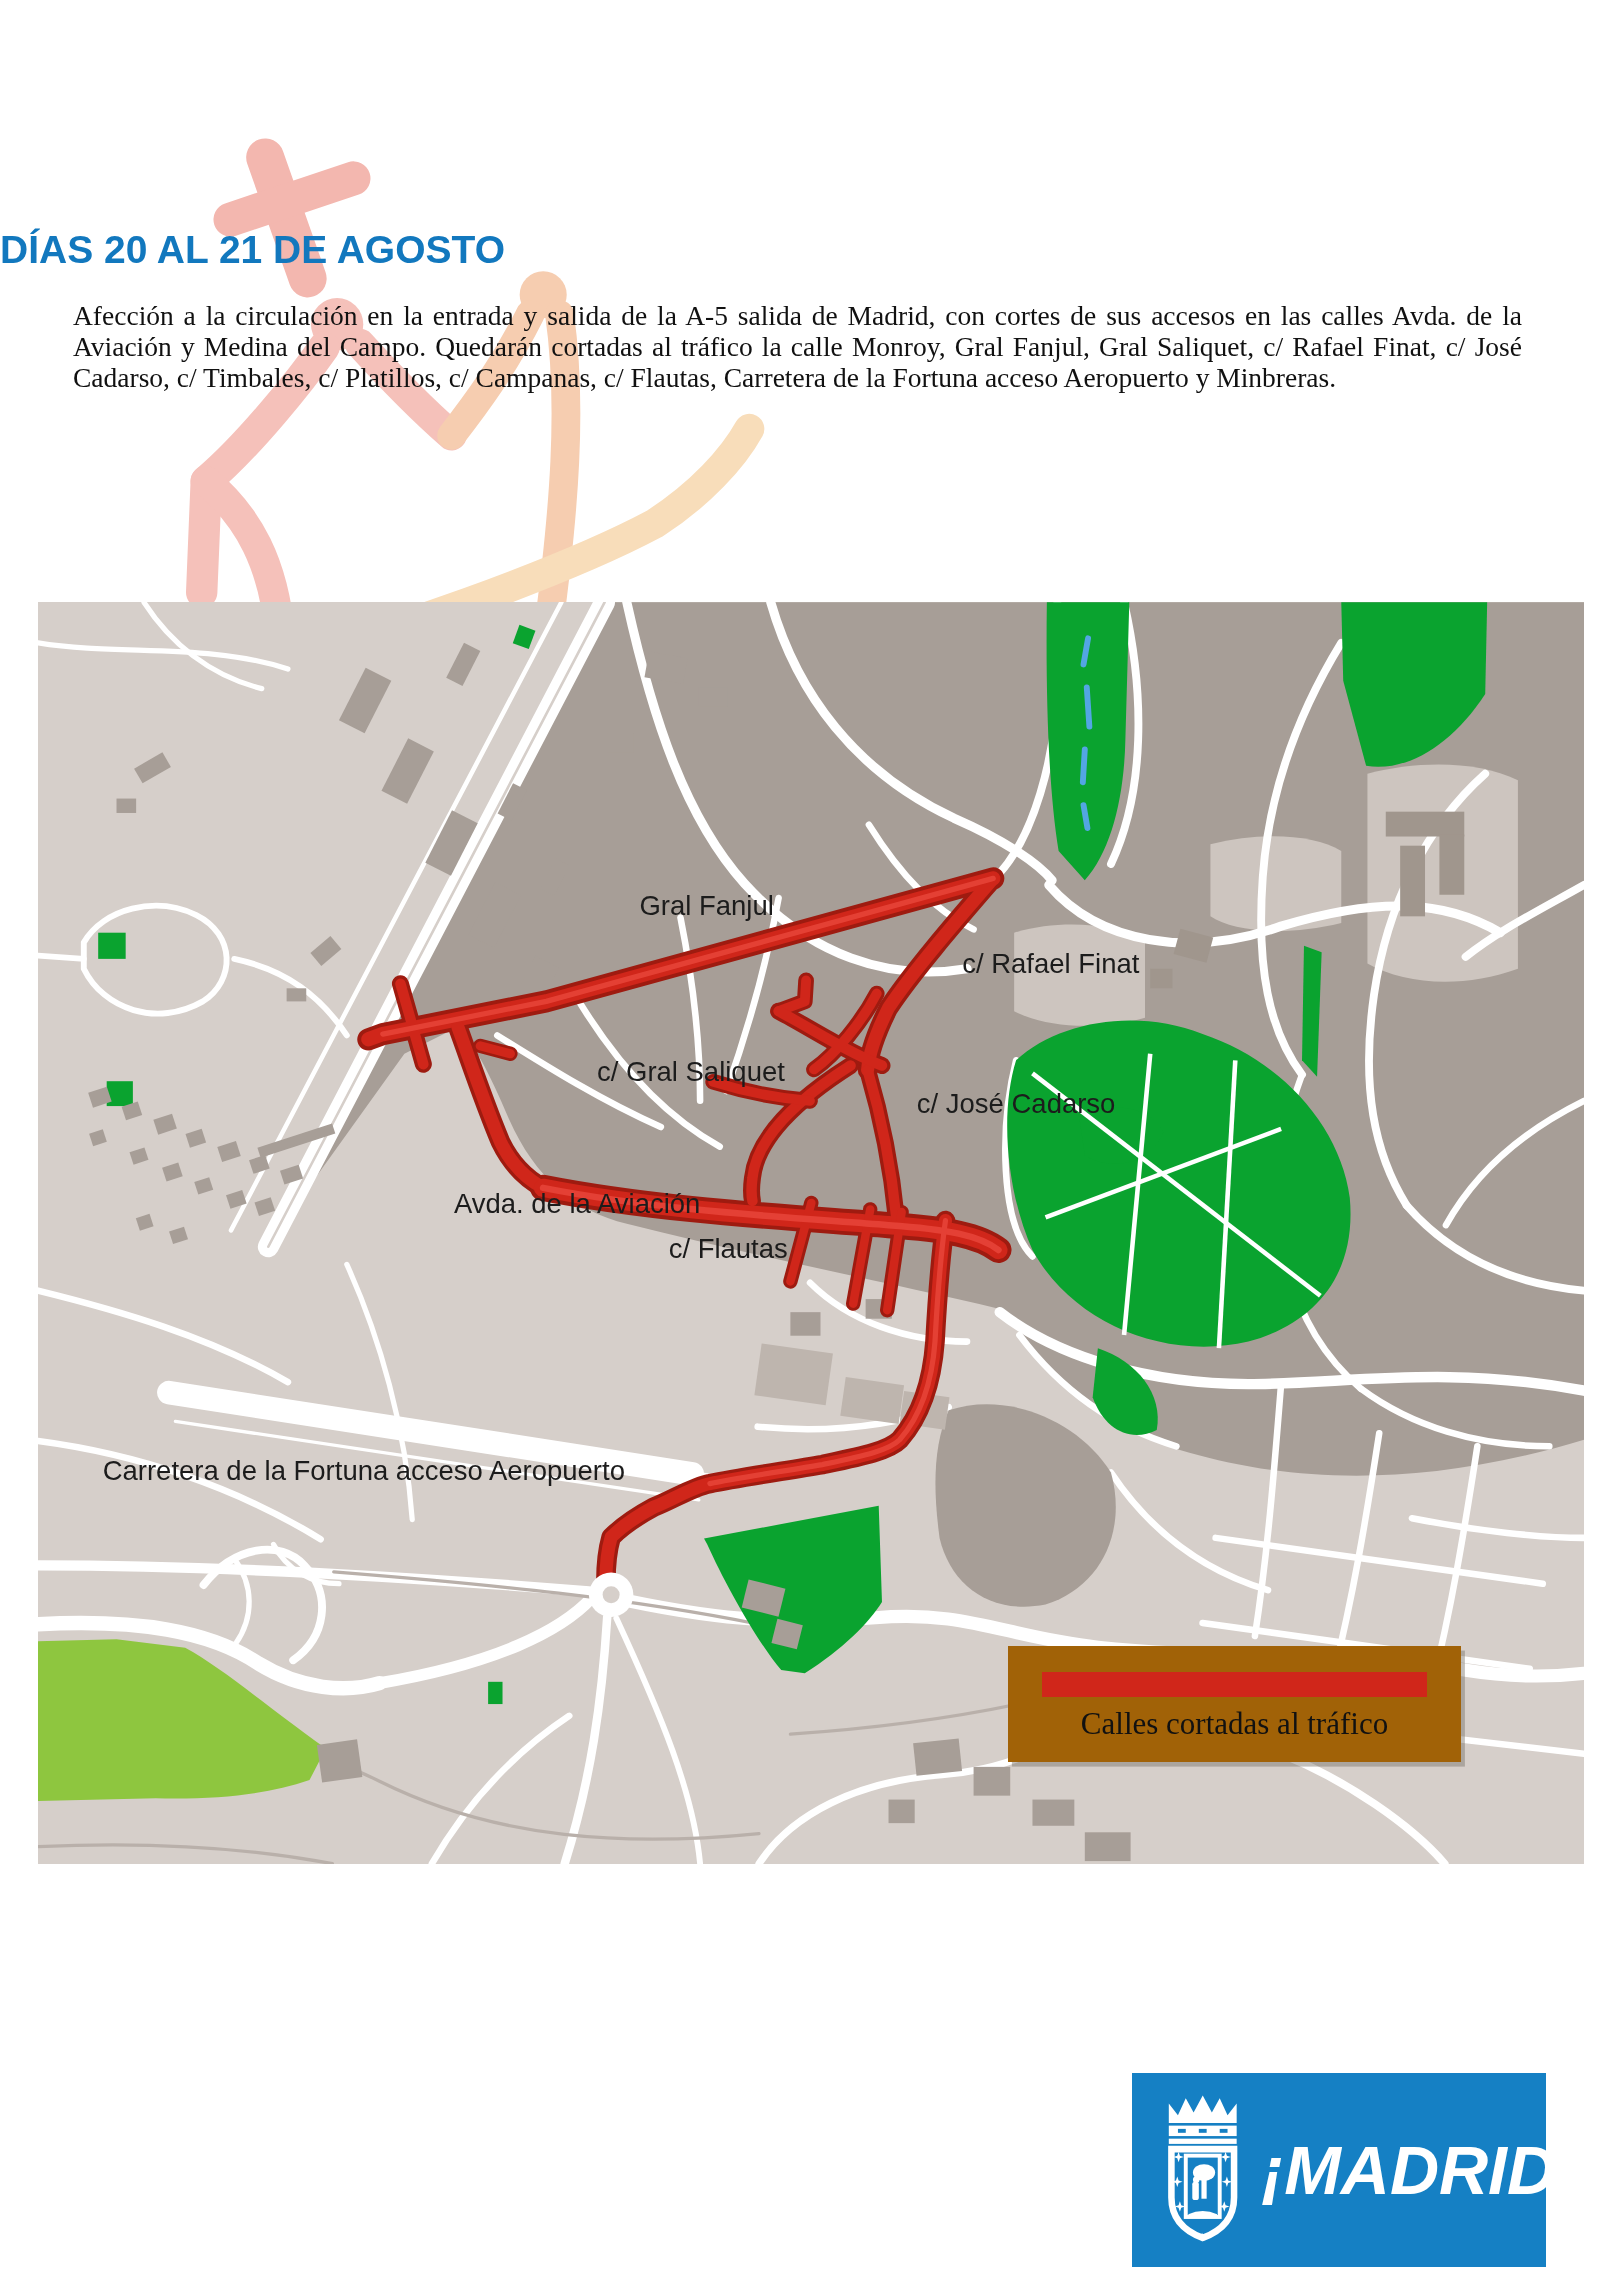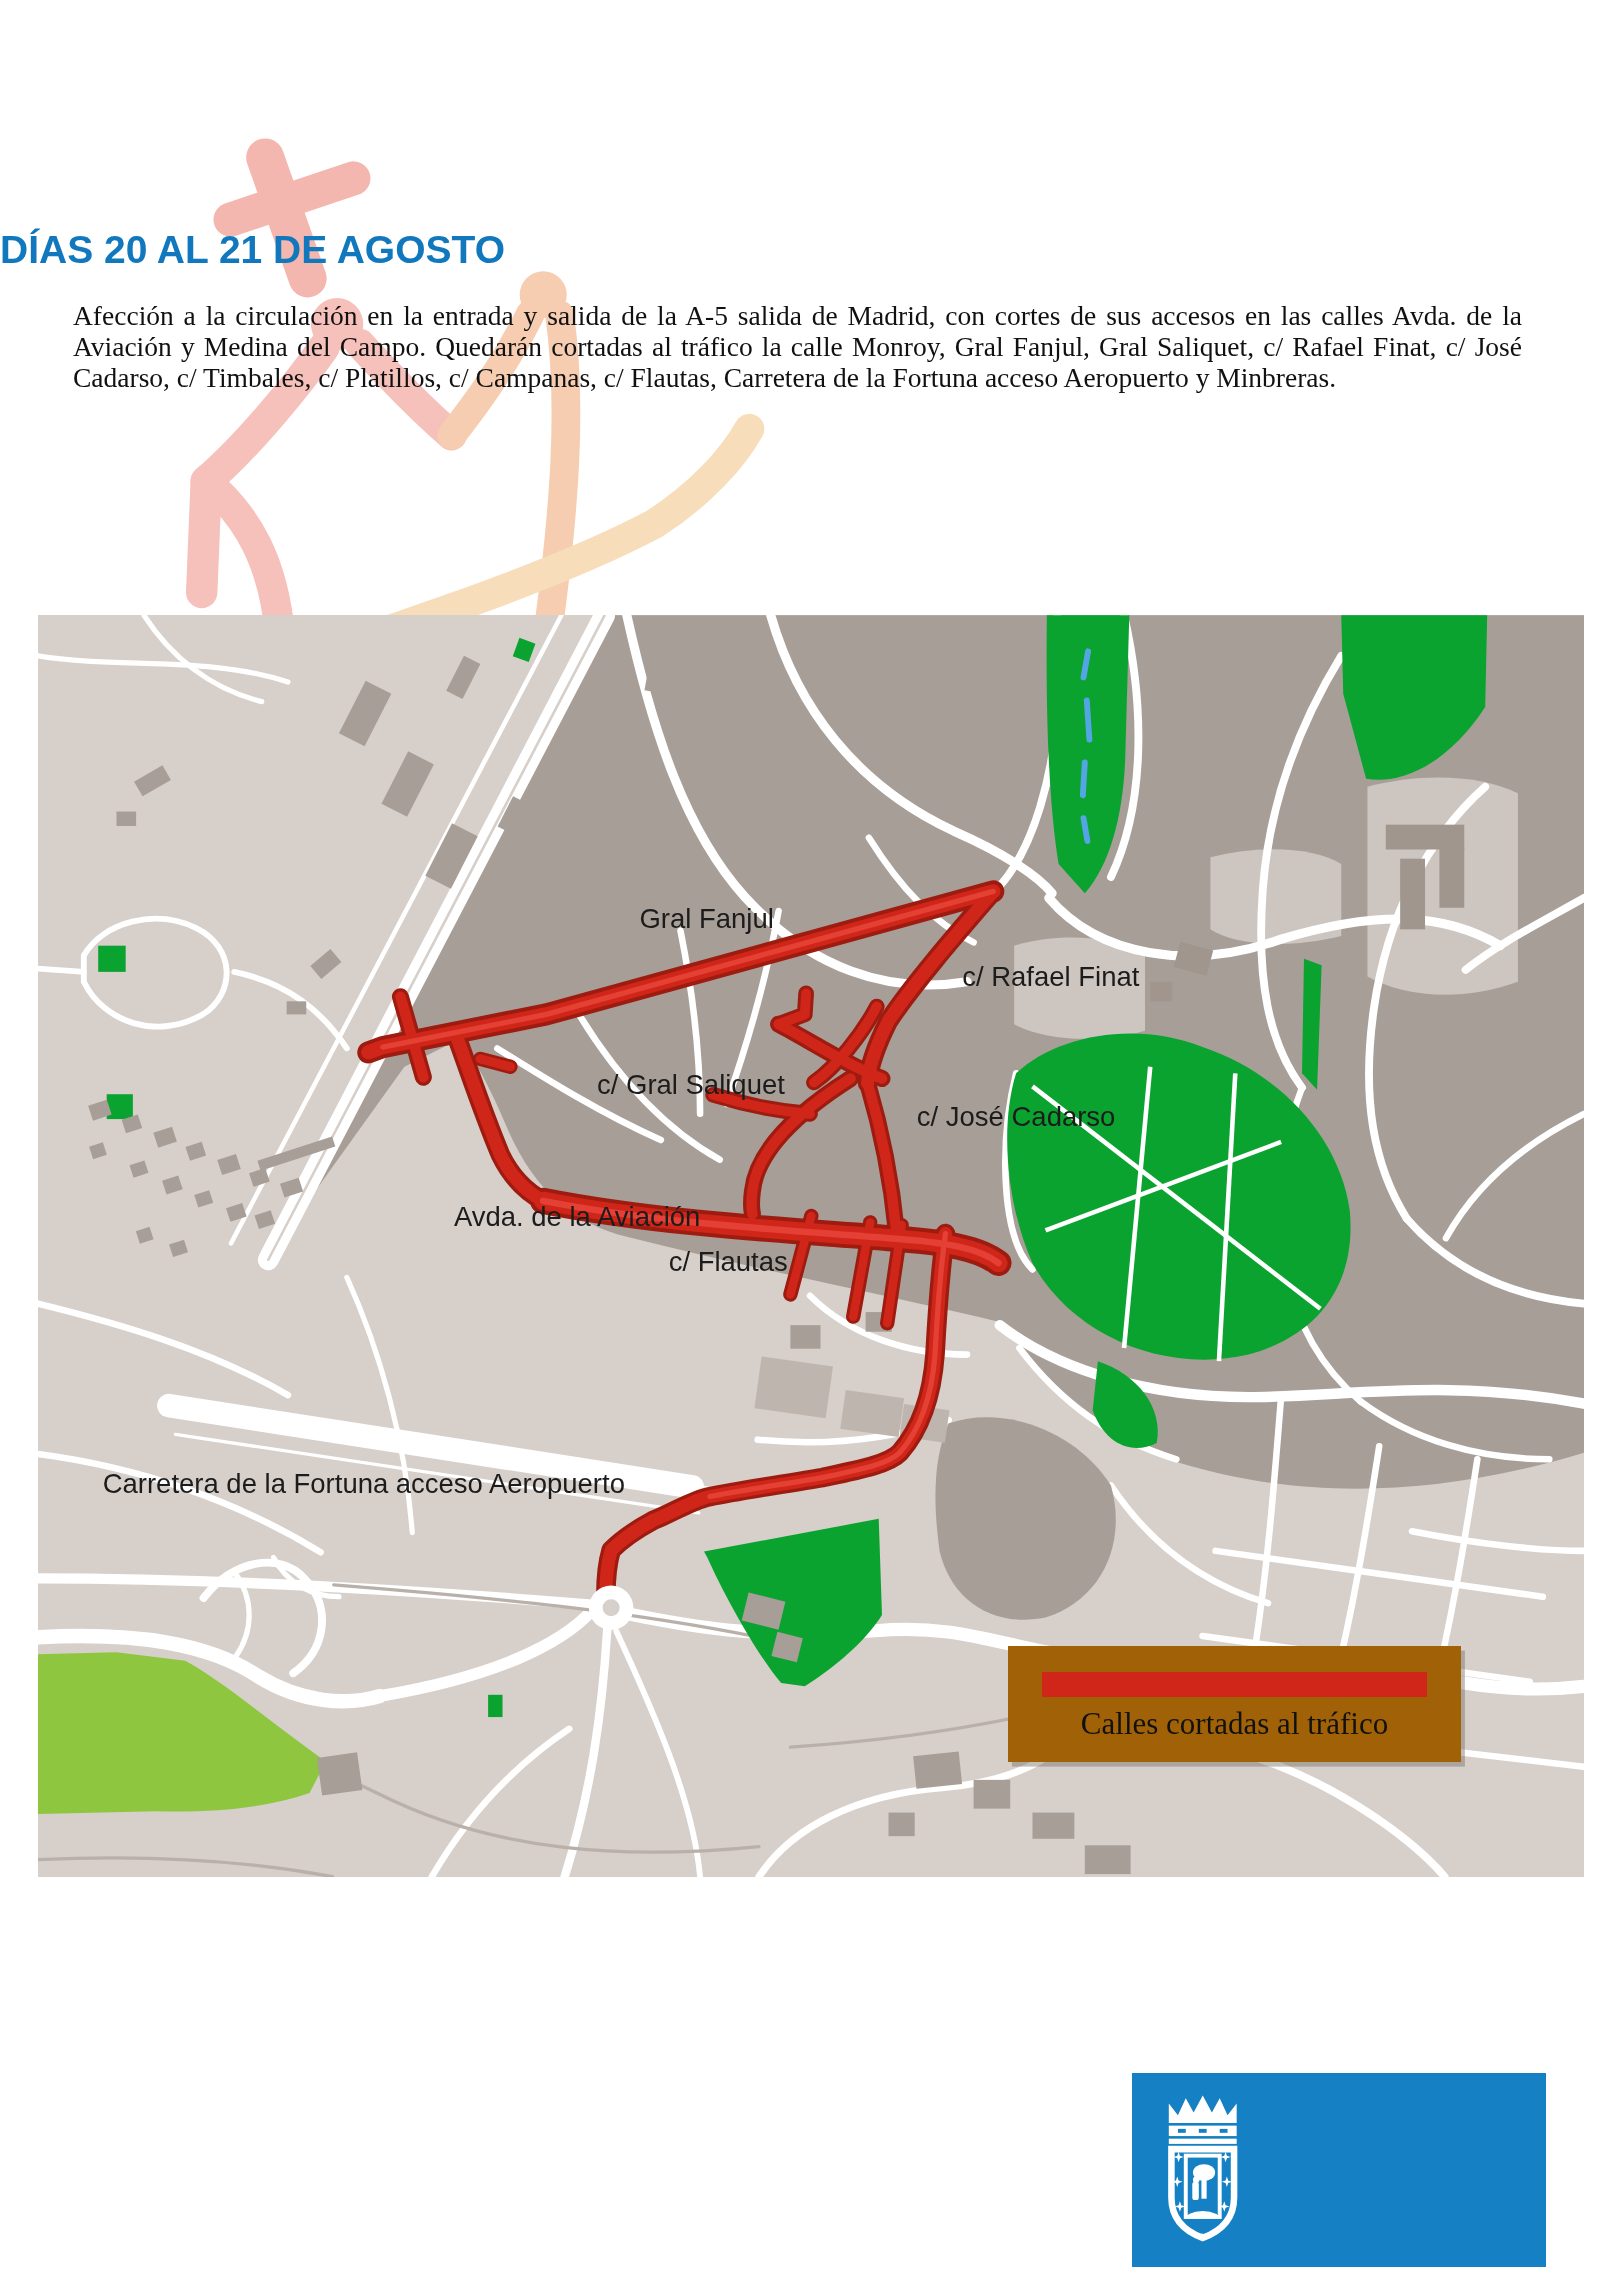--- a/index.html
+++ b/index.html
@@ -22,21 +22,21 @@
   .watermark{position:absolute;left:98px;top:92px;width:753px;height:543px;z-index:1;}
 
   .title-block{position:absolute;left:0;top:51px;width:1623px;text-align:center;z-index:2;}
   .title-line{display:block;font-family:"Liberation Serif",serif;font-weight:bold;color:var(--title-gray);
     font-size:69px;line-height:73px;letter-spacing:-0.7px;transform:scaleX(0.93);transform-origin:50% 50%;}
   .subtitle{position:absolute;left:0;top:228px;width:1623px;text-align:left;
     font-family:"Liberation Sans",sans-serif;font-weight:bold;font-size:39px;color:var(--subtitle-blue);z-index:2;}
   .body-par{position:absolute;left:73px;top:300px;width:1449px;text-align:justify;
     font-family:"Liberation Serif",serif;font-size:27.5px;line-height:31px;color:#111111;z-index:2;}
 
-  .map-wrap{position:absolute;left:38px;top:602px;width:1546px;height:1262px;background:var(--map-bg);z-index:3;overflow:hidden;margin-top:13px;}
+  .map-wrap{position:absolute;left:38px;top:602px;width:1546px;height:1262px;background:var(--map-bg);z-index:3;overflow:hidden;}
   .map-wrap svg{display:block;}
   .map-label{font-family:"Liberation Sans",sans-serif;font-size:42px;fill:#1c1c1c;}
 
   .legend{position:absolute;left:1008px;top:1646px;width:453px;height:116px;background:#a16207;
     box-shadow:3.9px 4.6px 0 rgba(120,112,105,0.45);z-index:4;}
   .legend-bar{position:absolute;left:34px;top:26px;width:385px;height:25px;background:var(--red);}
   .legend-text{position:absolute;left:0;top:60px;width:453px;text-align:center;
     font-family:"Liberation Serif",serif;font-size:31px;color:#111111;}
 
   .city-logo{position:absolute;left:1132px;top:2073px;width:414px;height:194px;background:var(--logo-blue);z-index:4;
@@ -333,16 +333,17 @@
       <g fill="#ffffff">
         <path d="M33,90 l2,6 6,2 -6,2 -2,6 -2,-6 -6,-2 6,-2 z"></path>
         <path d="M105,90 l2,6 6,2 -6,2 -2,6 -2,-6 -6,-2 6,-2 z"></path>
         <path d="M31,128 l2,6 6,2 -6,2 -2,6 -2,-6 -6,-2 6,-2 z"></path>
         <path d="M107,128 l2,6 6,2 -6,2 -2,6 -2,-6 -6,-2 6,-2 z"></path>
         <path d="M35,166 l2,6 6,2 -6,2 -2,6 -2,-6 -6,-2 6,-2 z"></path>
         <path d="M103,166 l2,6 6,2 -6,2 -2,6 -2,-6 -6,-2 6,-2 z"></path>
         <path d="M69,228 l2,5 5,2 -5,2 -2,5 -2,-5 -5,-2 5,-2 z" transform="translate(0,-14)"></path>
       </g>
     </svg>
+    <div class="logo-text">¡MADRID!</div>
   </div>
 
 </div>
 
 
 </body></html>

